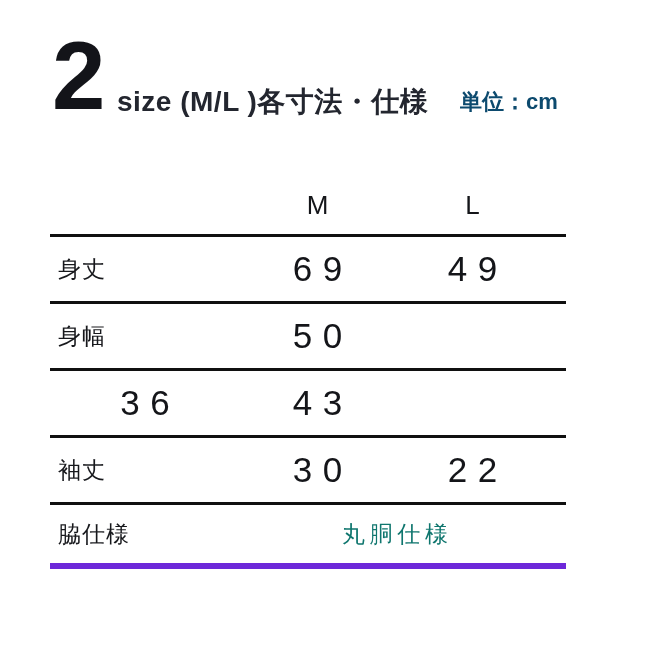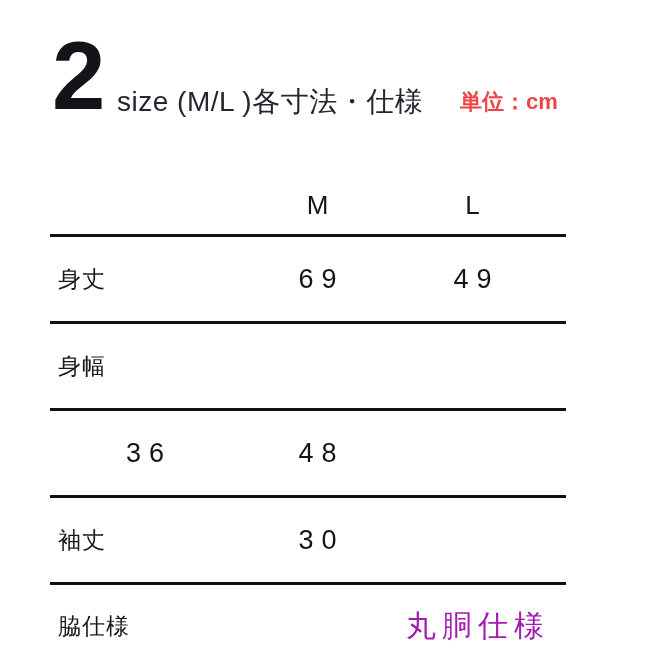--- a/index.html
+++ b/index.html
@@ -26,88 +26,88 @@
     line-height: 1;
     font-weight: 900;
     letter-spacing: -3px;
     color: #131419;
   }
   .heading {
     position: absolute;
     left: 117px;
     top: 83px;
     font-size: 28px;
-    font-weight: 400;
+    font-weight: 700;
     letter-spacing: 0.5px;
     color: #23262f;
     white-space: nowrap;
   }
   .unit {
     position: absolute;
     left: 460px;
     top: 87px;
     font-size: 22px;
     font-weight: 700;
-    color: #ef4444;
+    color: #0c4a6e;
     white-space: nowrap;
   }
 
   
   .size-table {
     position: absolute;
     left: 50px;
     top: 176px;
     width: 516px;
   }
   .trow {
     box-sizing: border-box;
     display: grid;
     grid-template-columns: 190px 155px 155px 16px;
     align-items: center;
-    height: 87px;
+    height: 67px;
     border-top: 3px solid #101010;
   }
   .trow.thead-row {
     height: 58px;
     border-top: none;
   }
   .trow.tfoot-row {
-    border-bottom: 1px solid #6d28d9;
+    border-bottom: 6px solid #6d28d9;
     font-family: Liberation Serif, serif;
   }
   .row-label {
     padding-left: 8px;
     font-size: 23px;
     font-weight: 500;
     letter-spacing: 1px;
     color: #17181c;
     white-space: nowrap;
   }
   .col-head {
     text-align: center;
     font-size: 26px;
     font-weight: 500;
     color: #141519;
   }
   .cell-num {
     text-align: center;
-    font-size: 27px;
+    font-size: 35px;
     font-weight: 400;
     letter-spacing: 0.3em;
     text-indent: 0.3em;
     color: #141519;
   }
   .span-value {
     grid-column: 2 / 4;
-    text-align: right;
-    font-size: 30px;
+    text-align: center;
+    font-size: 23px;
     font-weight: 400;
     letter-spacing: 0.2em;
     text-indent: 0.2em;
-    color: #a21caf;
+    color: #0f766e;
     white-space: nowrap;
   }
 </style>
 </head>
 <body>
 
 <div class="page">
 
   <div class="big-number">2</div>
   <div class="heading">size (M/L )各寸法・仕様</div>
@@ -122,30 +122,32 @@
     </div>
 
     <div class="trow">
       <div class="row-label">身丈</div>
       <div class="cell-num">69</div>
       <div class="cell-num">49</div>
     </div>
 
     <div class="trow">
       <div class="row-label">身幅</div>
+      <div class="cell-num">50</div>
     </div>
 
     <div class="trow">
       <div class="cell-num">36</div>
-      <div class="cell-num">48</div>
+      <div class="cell-num">43</div>
     </div>
 
     <div class="trow">
       <div class="row-label">袖丈</div>
       <div class="cell-num">30</div>
+      <div class="cell-num">22</div>
     </div>
 
     <div class="trow tfoot-row">
       <div class="row-label">脇仕様</div>
       <div class="span-value">丸胴仕様</div>
     </div>
 
   </div>
 </div>
 

